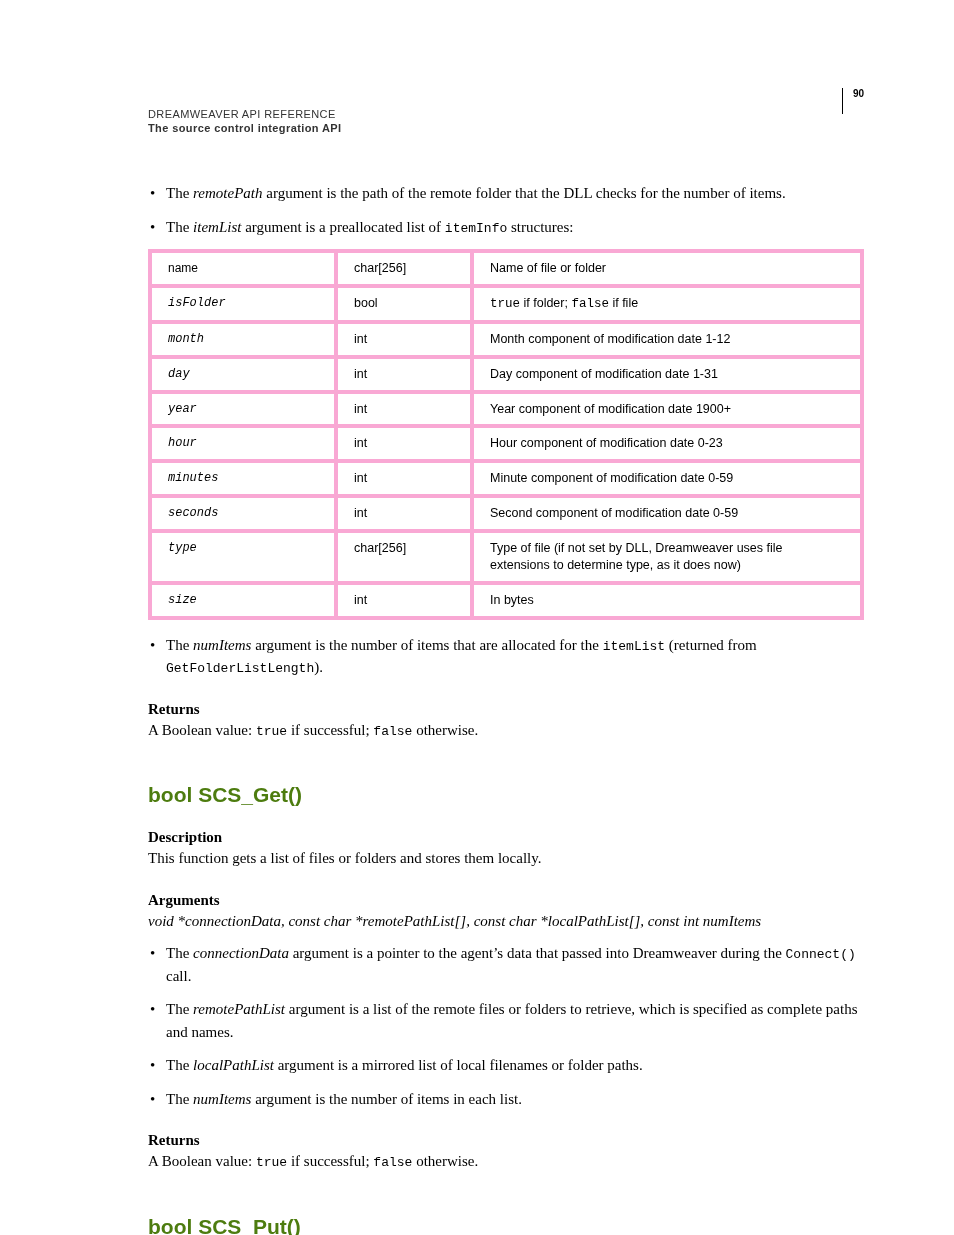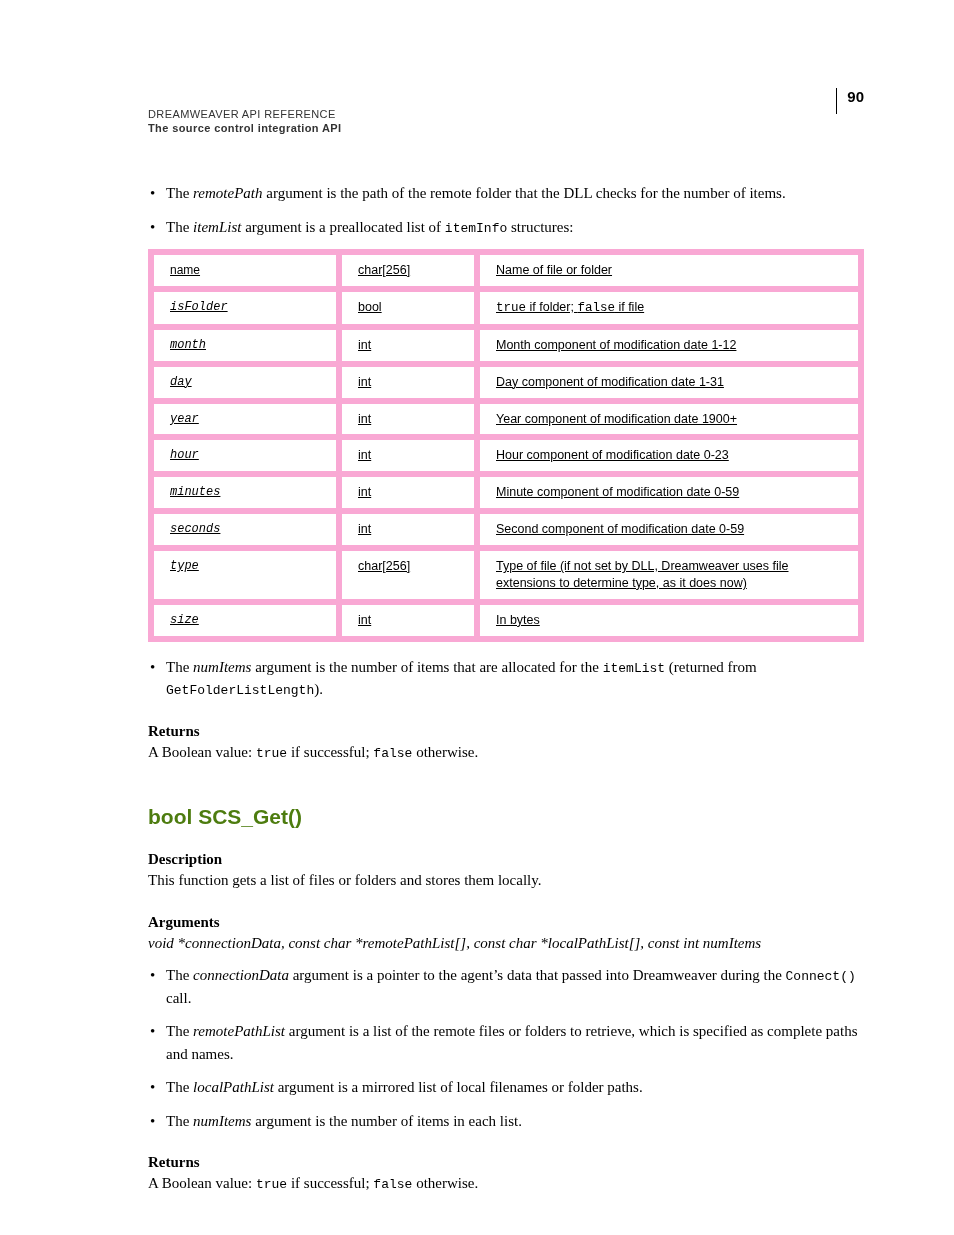--- a/index.html
+++ b/index.html
@@ -39,21 +39,21 @@
   }
   .page-num-wrap {
     border-left: 1px solid #000;
     padding-left: 10px;
     height: 26px;
     display: flex;
     align-items: flex-start;
   }
   .page-num {
     font-family: "Myriad Pro", Arial, sans-serif;
-    font-size: 15px;
+    font-size: 10px;
     font-weight: bold;
   }
   ul.body-list {
     list-style: none;
     padding: 0;
     margin: 0 0 10px 0;
   }
   ul.body-list > li {
     position: relative;
     padding-left: 18px;
@@ -72,25 +72,24 @@
     font-size: 13px;
   }
   table.struct {
     border-collapse: collapse;
     width: 100%;
     margin: 4px 0 14px 0;
     font-family: "Myriad Pro", Arial, sans-serif;
     font-size: 12.5px;
   }
   table.struct td {
-    border: 6px solid #f9a8d4;
+    border: 4px solid #f9a8d4;
     padding: 7px 16px;
     vertical-align: top;
     line-height: 1.35;
-    text-decoration: underline;
   }
   table.struct td.col-name { width: 150px; font-family: "Consolas","Courier New",monospace; font-style: italic; font-size: 12px;}
   table.struct td.col-name.nomono { font-family: "Myriad Pro", Arial, sans-serif; font-style: normal; }
   table.struct td.col-type { width: 100px; }
   .sec-label {
     font-weight: bold;
     margin-top: 22px;
     margin-bottom: 2px;
   }
   .para {

